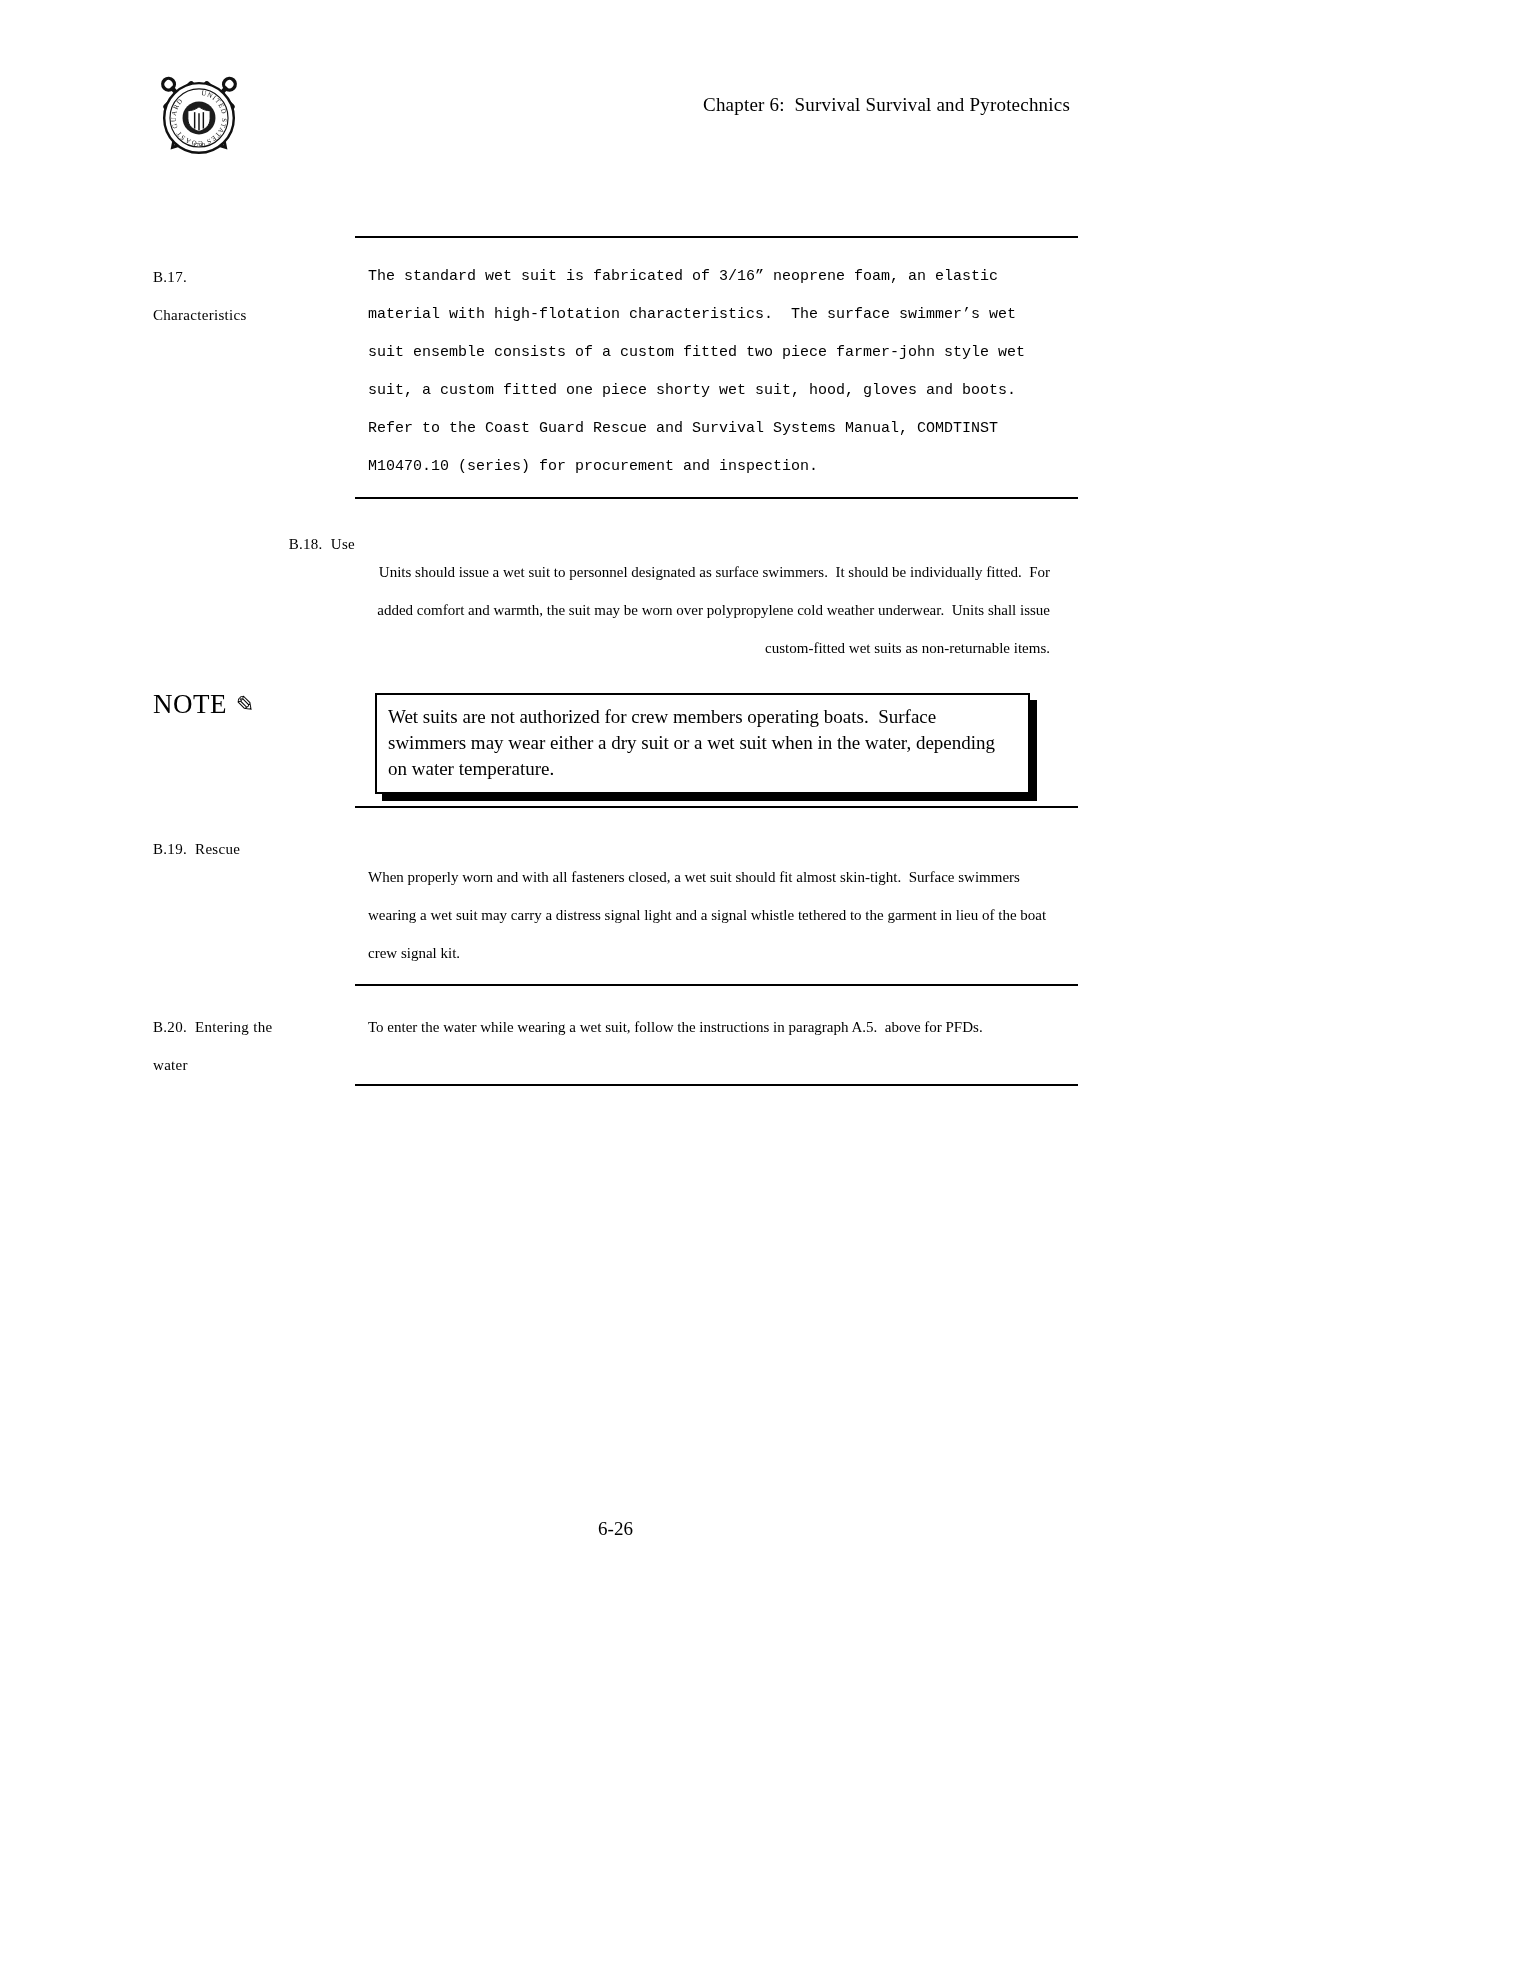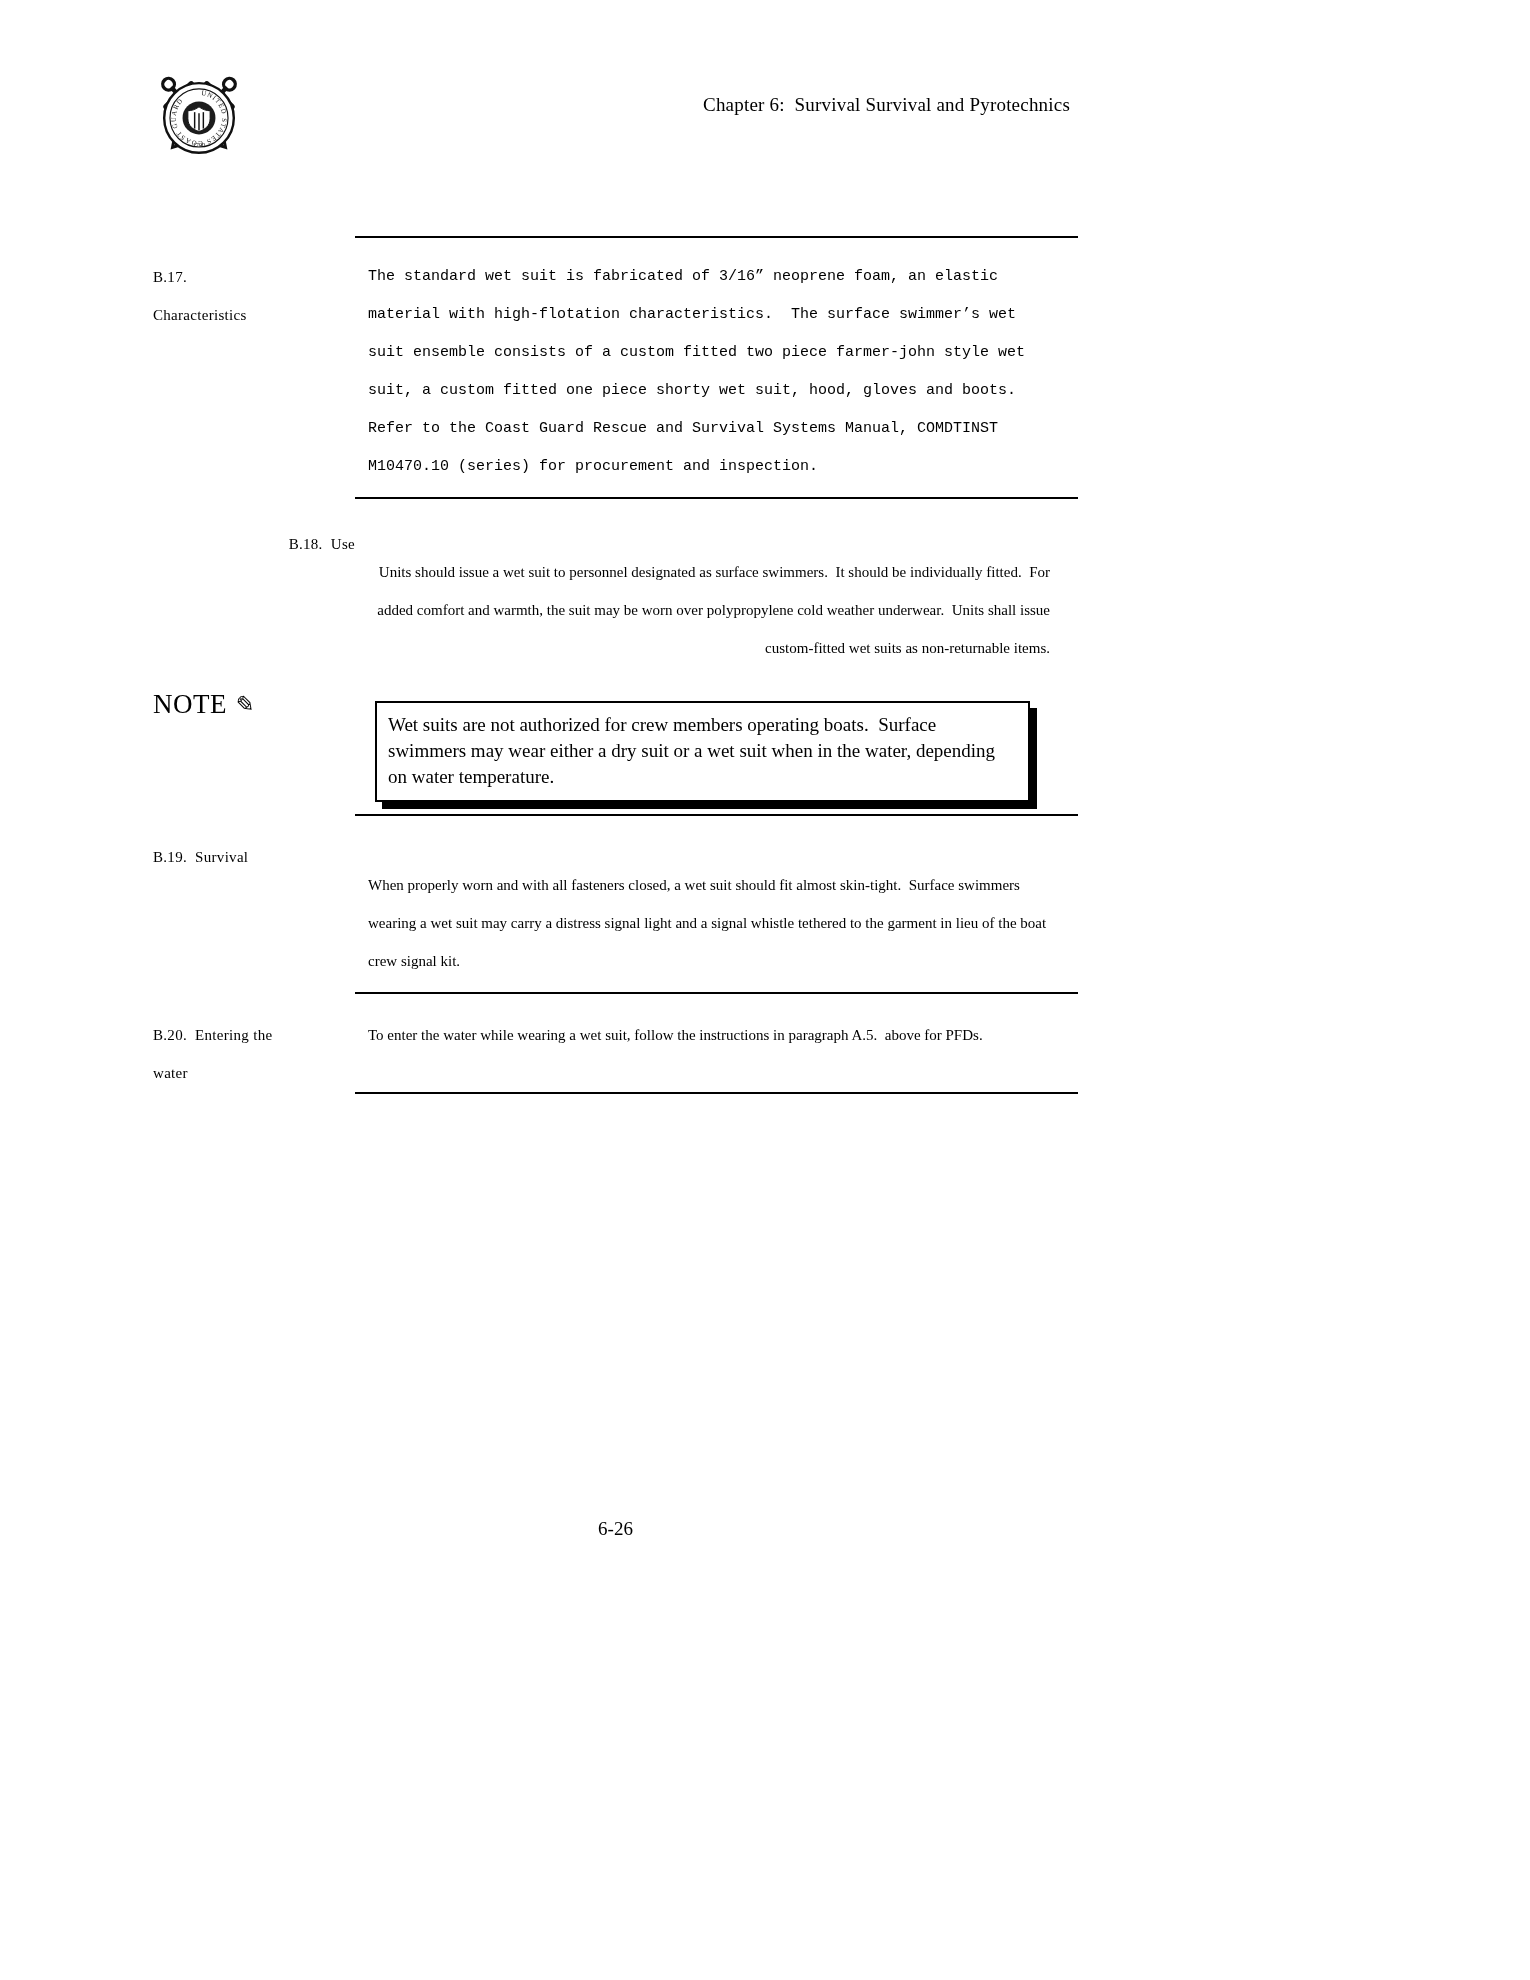--- a/index.html
+++ b/index.html
@@ -78,21 +78,21 @@
     display: inline-block;
     transform: rotate(-8deg);
     margin-left: 6px;
   }
   .note-cell {
     grid-column: 2;
     padding-left: 13px;
     padding-bottom: 12px;
   }
   .note-box {
-    margin-top: 22px;
+    margin-top: 14px;
     margin-left: 7px;
     width: 655px;
     box-sizing: border-box;
     border: 2px solid #000;
     box-shadow: 7px 7px 0 0 #000;
     padding: 9px 14px 10px 11px;
     font-size: 19px;
     line-height: 26px;
     white-space: pre-wrap;
     background: #fff;
@@ -166,21 +166,21 @@
     <div class="cell lab pt26">B.18.  Use</div>
     <div class="cell bod pt26 pb12">Units should issue a wet suit to personnel designated as surface swimmers.  It should be individually fitted.  For added comfort and warmth, the suit may be worn over polypropylene cold weather underwear.  Units shall issue custom-fitted wet suits as non-returnable items.</div>
 
     <div class="note-label"><span>NOTE</span><span class="note-flourish">✎</span></div>
     <div class="note-cell">
       <div class="note-box">Wet suits are not authorized for crew members operating boats.  Surface swimmers may wear either a dry suit or a wet suit when in the water, depending on water temperature.</div>
     </div>
 
     <div class="rule"></div>
 
-    <div class="cell lab pt22">B.19.  Survival</div>
+    <div class="cell lab pt22">B.19.  Rescue</div>
     <div class="cell bod pt22 pb12">When properly worn and with all fasteners closed, a wet suit should fit almost skin-tight.  Surface swimmers wearing a wet suit may carry a distress signal light and a signal whistle tethered to the garment in lieu of the boat crew signal kit.</div>
 
     <div class="rule"></div>
 
     <div class="cell lab pt22">B.20.  Entering the
 water</div>
     <div class="cell bod pt22 pb13">To enter the water while wearing a wet suit, follow the instructions in paragraph A.5.  above for PFDs.</div>
 
     <div class="rule"></div>
 

